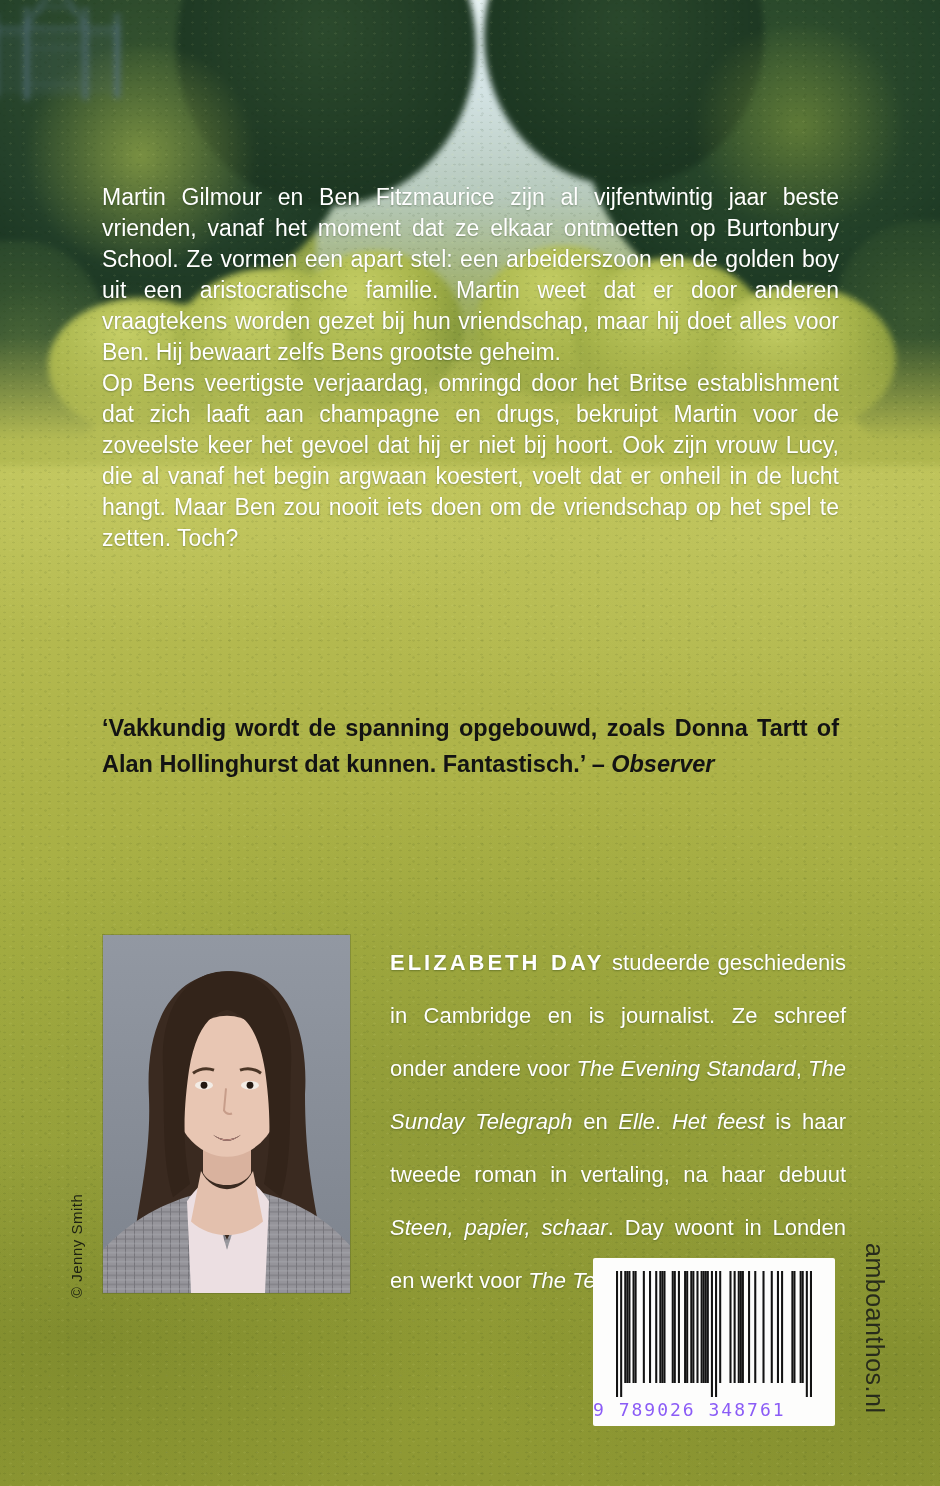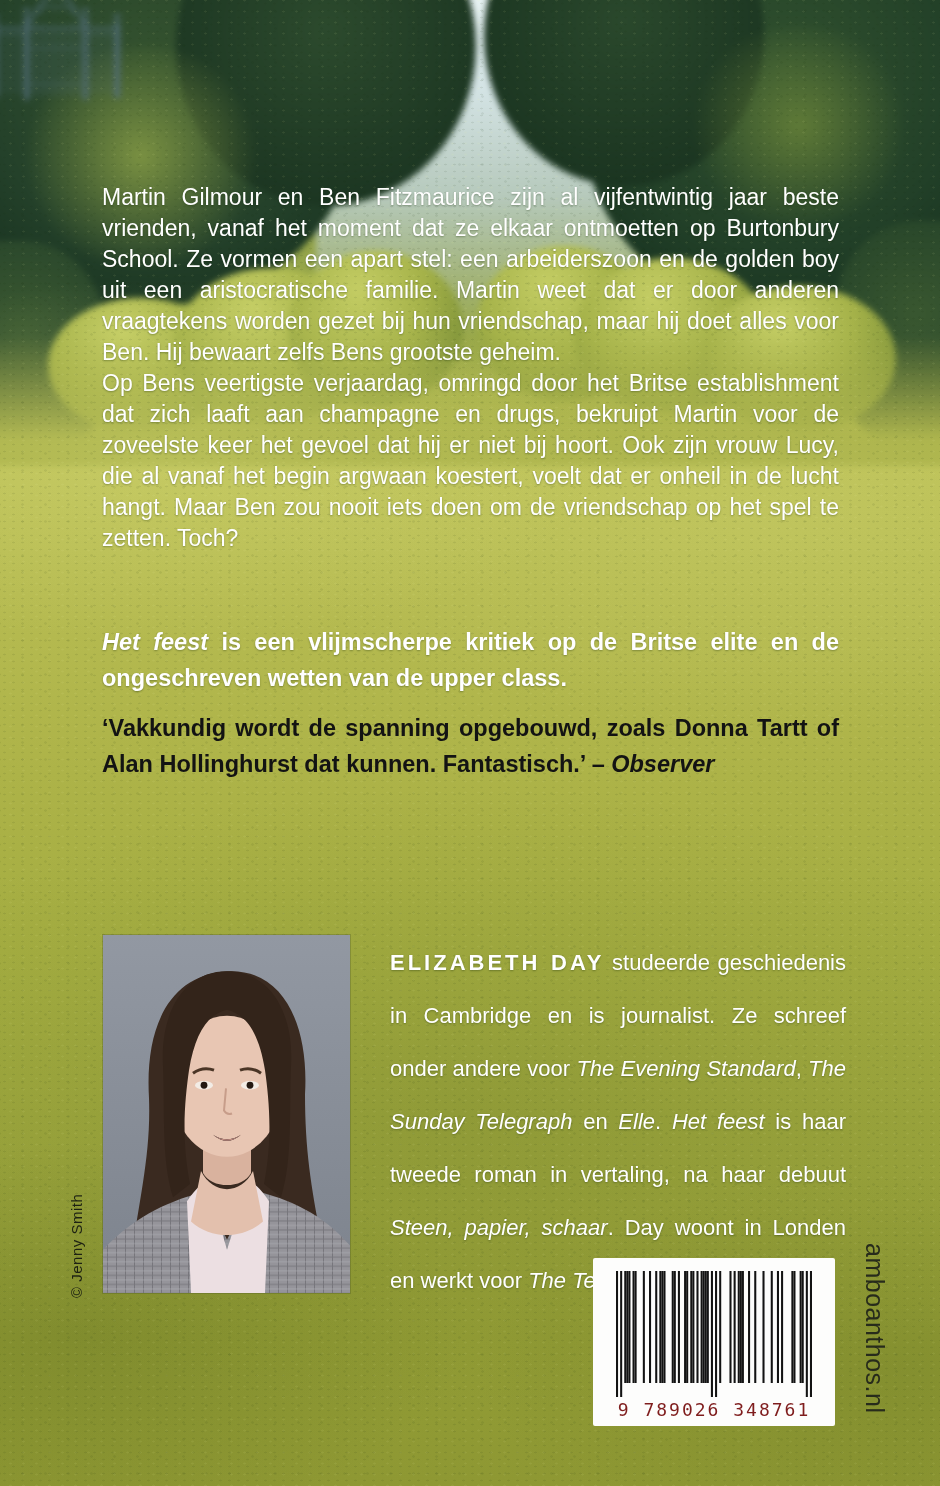--- a/index.html
+++ b/index.html
@@ -82,23 +82,23 @@
   .photo{ position:absolute; left:103px; top:935px; width:247px; height:358px;
           box-shadow:0 0 0 1px rgba(60,70,30,.25); }
   .credit{ position:absolute; left:68px; top:1298px; width:152px; height:24px;
            transform:rotate(-90deg); transform-origin:0 0;
            font-size:15px; letter-spacing:.5px; color:#1d2113; white-space:nowrap; }
 
   
   .barcode-box{ position:absolute; left:593px; top:1258px; width:242px; height:168px;
                 background:#fdfdfc; border-radius:2px; }
   .barcode-bars{ position:absolute; left:23px; top:13px; width:196px; height:128px; }
-  .barcode-digits{ position:absolute; left:0; right:0; bottom:6px; text-align:center;
+  .barcode-digits{ position:absolute; left:0; right:0; bottom:6px; 
                    font-family:"DejaVu Sans Mono", monospace; font-size:18px;
-                   letter-spacing:2px; color:#7f1d1d; white-space:nowrap; }
+                   letter-spacing:2px; color:#8b5cf6; white-space:nowrap; }
 
   
   .publisher{ position:absolute; left:889px; top:1243px; width:152px; height:34px;
               transform:rotate(90deg); transform-origin:0 0;
               font-size:25px; letter-spacing:.5px; color:#272b1b; white-space:nowrap; }
 </style>
 </head>
 <body>
 
 <div class="cover">
@@ -143,21 +143,20 @@
   </div>
 
   <div class="tones"></div>
   <div class="grain"></div>
 
   <div class="txt synopsis">
     <p>Martin Gilmour en Ben Fitzmaurice zijn al vijfentwintig jaar beste vrienden, vanaf het moment dat ze elkaar ontmoetten op Burtonbury School. Ze vormen een apart stel: een arbeiderszoon en de golden boy uit een aristocratische familie. Martin weet dat er door anderen vraagtekens worden gezet bij hun vriendschap, maar hij doet alles voor Ben. Hij bewaart zelfs Bens grootste geheim.</p>
     <p>Op Bens veertigste verjaardag, omringd door het Britse establishment dat zich laaft aan champagne en drugs, bekruipt Martin voor de zoveelste keer het gevoel dat hij er niet bij hoort. Ook zijn vrouw Lucy, die al vanaf het begin argwaan koestert, voelt dat er onheil in de lucht hangt. Maar Ben zou nooit iets doen om de vriendschap op het spel te zetten. Toch?</p>
   </div>
 
-  <div class="txt tagline"><span class="it">Het feest</span><span> is een vlijmscherpe kritiek op de Britse elite en de ongeschreven wetten van de upper class.</span></div>
 
   <div class="txt quote q1"><span>‘Vakkundig wordt de spanning opgebouwd, zoals Donna Tartt of Alan Hollinghurst dat kunnen. Fantastisch.’ – </span><span class="it">Observer</span></div>
 
   <svg class="photo" viewBox="0 0 247 355" preserveAspectRatio="none" xmlns="http://www.w3.org/2000/svg">
     <defs>
       <linearGradient id="pbg" x1="0" y1="0" x2="0" y2="1">
         <stop offset="0" stop-color="#9298a2"></stop>
           <stop offset="1" stop-color="#7d838d"></stop>
       </linearGradient>
       <pattern id="plaid" width="9" height="9" patternUnits="userSpaceOnUse">

